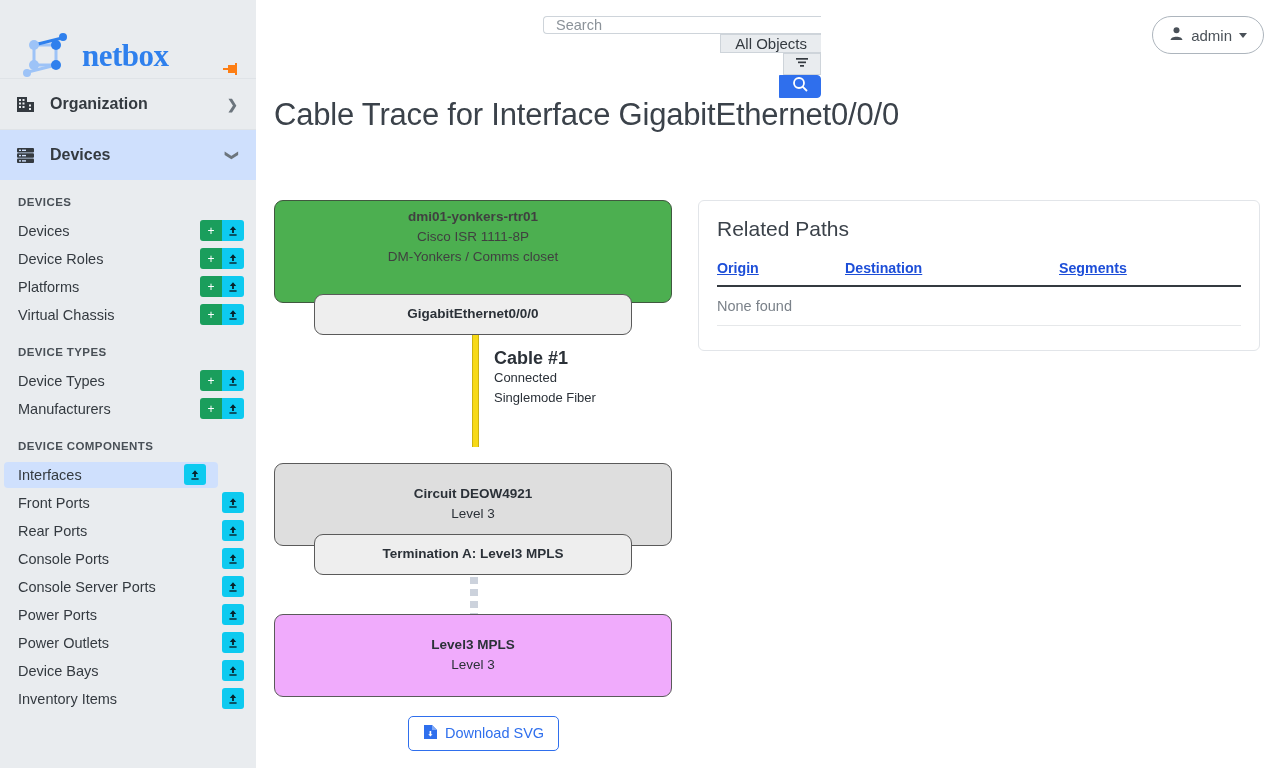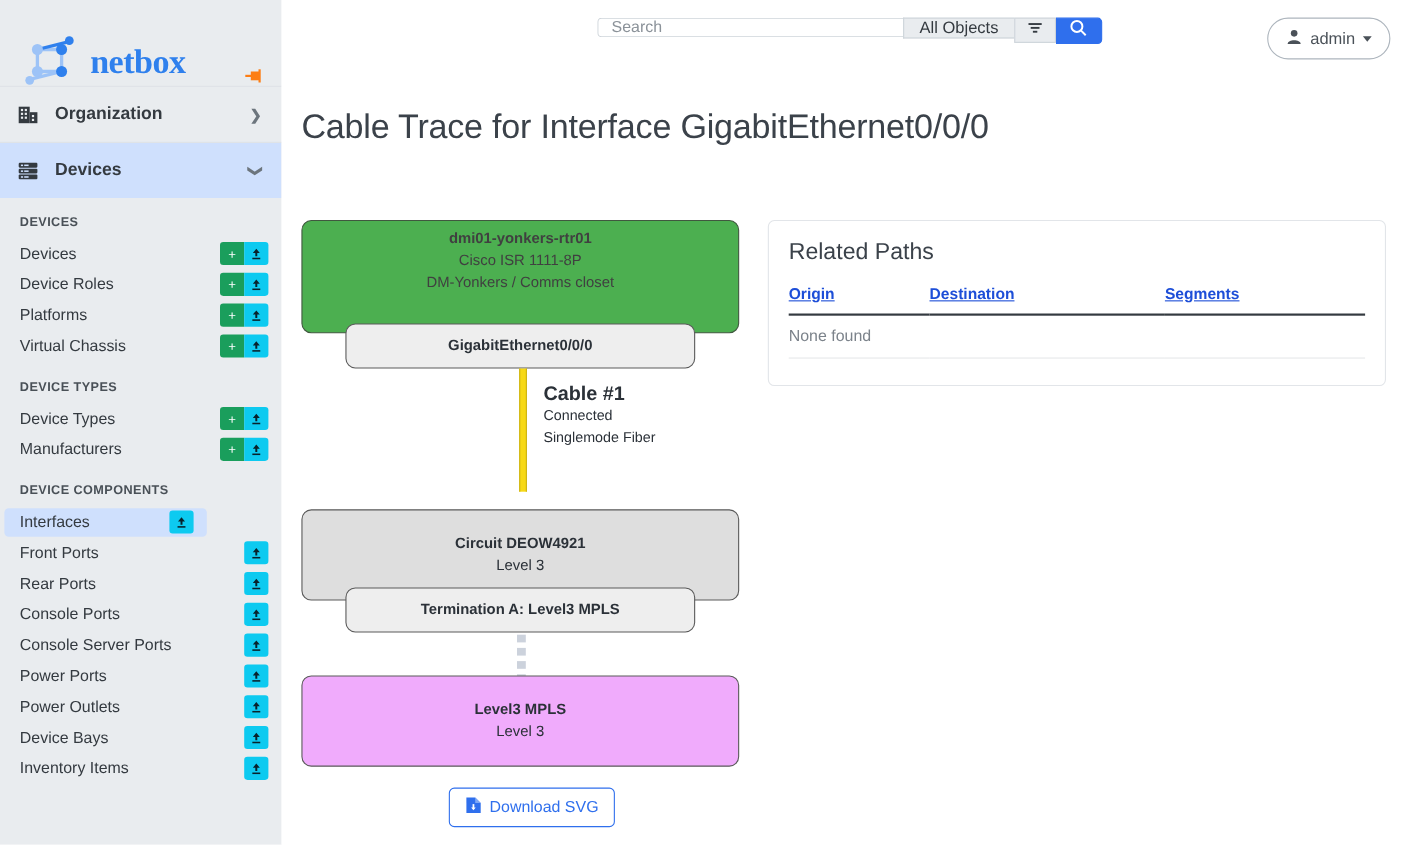--- a/index.html
+++ b/index.html
@@ -80,21 +80,21 @@
     color: #343a40;
     cursor: pointer;
     line-height: 26px;
   }
   .nav-row.active-item {
     background: #cfe0fd;
     border-radius: 4px;
     margin-left: 4px;
     margin-right: 46px;
     padding-left: 14px;
-    width: 184px;
+    width: 214px;
   }
   .btn-stack { position: absolute; right: 12px; top: 2px; display: flex; }
   .mini-btn {
     height: 21px;
     display: flex; align-items: center; justify-content: center;
     color: #ffffff;
     font-size: 12px;
     cursor: pointer;
     border: none;
   }
@@ -106,23 +106,24 @@
   .main { flex: 1; height: 768px; background: #fff; overflow: hidden; position: relative; }
 
   .topbar {
     height: 70px;
     display: flex;
     align-items: center;
     padding: 0 16px;
   }
   .searchwrap {
     display: flex;
-    align-items: flex-start;
+    align-items: flex-end;
     height: 38px;
     margin: 0 auto 0 271px;
+    flex-direction: column;
   }
   .search-input {
     width: 278px;
     border: 1px solid #ced4da;
     border-right: none;
     border-radius: 4px 0 0 4px;
     padding: 0 12px;
     font-size: 14.5px;
     color: #343a40;
     font-family: "Liberation Sans", sans-serif;

